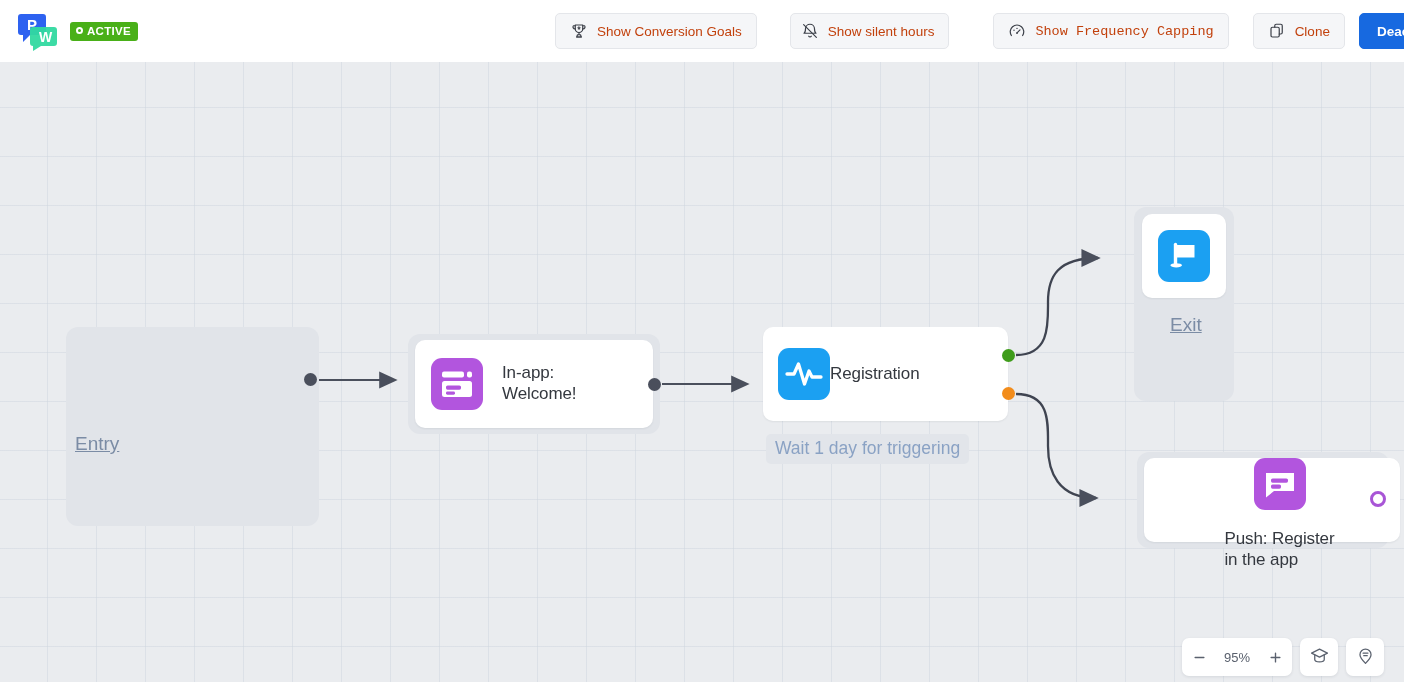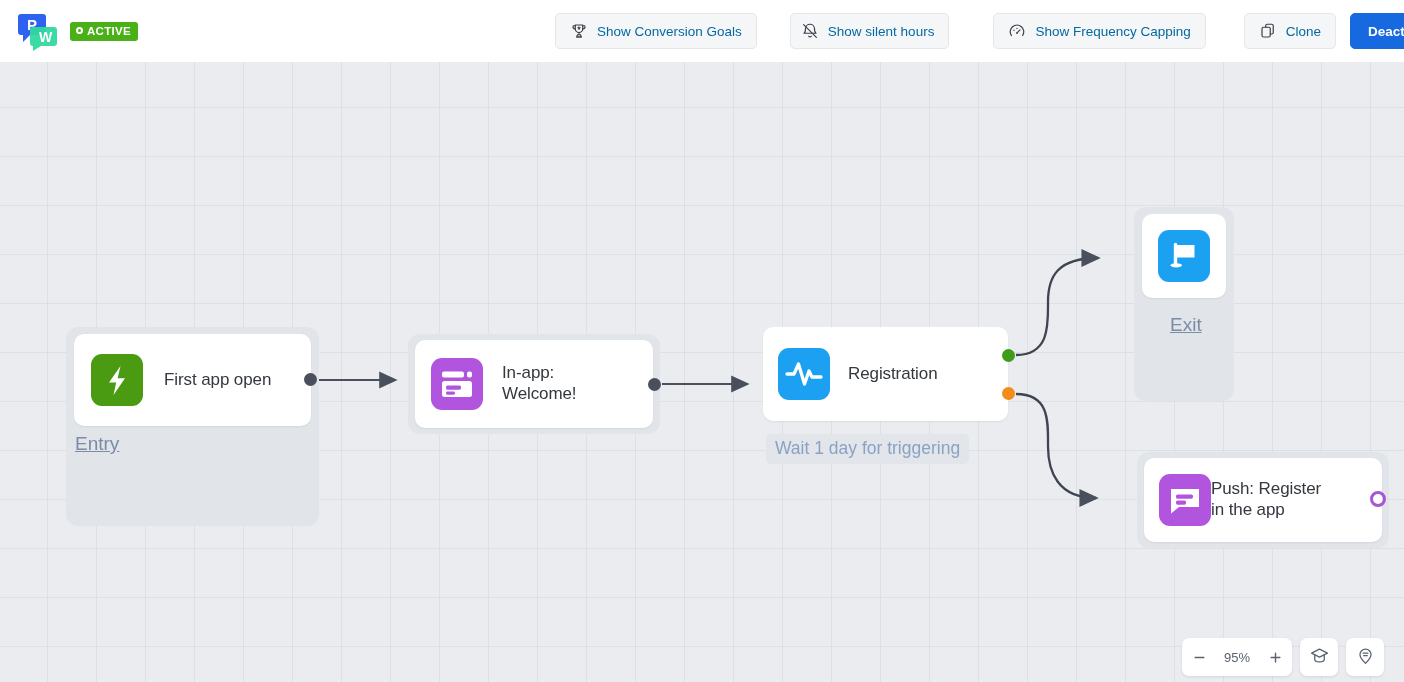--- a/index.html
+++ b/index.html
@@ -37,21 +37,21 @@
     flex: none;
   }
 
   .actions {
     position: absolute; left: 555px; top: 13px;
     display: flex; align-items: center; gap: 0;
   }
   .btn {
     height: 36px; border-radius: 5px;
     display: inline-flex; align-items: center; gap: 9px;
-    font-size: 13.5px; color: #0369a1;
+    font-size: 13.5px; color: #c2410c;
     padding: 0 14px; cursor: pointer;
     white-space: nowrap;
   }
   .btn-ghost { background: #f5f6f8; border: 1px solid #e4e6ea; }
   .btn-primary {
     background: #1769e0; color: #ffffff; font-weight: bold;
     border: 1px solid #1769e0; padding: 0 17px;
   }
   .btn .ico { width: 18px; height: 18px; display: block; flex: none; }
 
@@ -186,21 +186,21 @@
       <span class="ico">
         <svg width="18" height="18" viewBox="0 0 24 24" fill="none" stroke="#3c4049" stroke-width="1.6" stroke-linecap="round" stroke-linejoin="round">
           <path d="M6 9a6 6 0 0 1 12 0c0 5 2 6 2 6H4s2-1 2-6z"></path>
           <path d="M10.3 19a2 2 0 0 0 3.4 0"></path>
           <path d="M3.5 3.5l17 17"></path>
         </svg>
       </span>
       <span>Show silent hours</span>
     </div>
 
-    <div class="btn btn-ghost" style="margin-right:38px;">
+    <div class="btn btn-ghost" style="margin-right:24px;font-family:Liberation Mono, monospace;">
       <span class="ico">
         <svg width="18" height="18" viewBox="0 0 24 24" fill="none" stroke="#3c4049" stroke-width="1.6" stroke-linecap="round" stroke-linejoin="round">
           <path d="M4.5 18a9 9 0 1 1 15 0"></path>
           <path d="M12 14.5l4-4"></path>
           <circle cx="12" cy="14.8" r="1.2" fill="#3c4049" stroke="none"></circle>
           <circle cx="8" cy="11" r="0.9" fill="#3c4049" stroke="none"></circle>
           <circle cx="12" cy="8.5" r="0.9" fill="#3c4049" stroke="none"></circle>
         </svg>
       </span>
       <span>Show Frequency Capping</span>
@@ -235,29 +235,20 @@
     <path d="M316,318 L395,318" stroke="#4a4f5c" stroke-width="2.2" fill="none" marker-end="url(#arw)"></path>
 
     <path d="M662,322 L747,322" stroke="#4a4f5c" stroke-width="2.2" fill="none" marker-end="url(#arw)"></path>
 
     <path d="M1016,293 C1050,293 1048,262 1048,240 C1048,214 1058,196 1098,196" stroke="#3f4451" stroke-width="2.3" fill="none" marker-end="url(#arw)"></path>
 
     <path d="M1016,332 C1050,332 1048,360 1048,384 C1048,410 1058,436 1096,436" stroke="#3f4451" stroke-width="2.3" fill="none" marker-end="url(#arw)"></path>
   </svg>
 
   <div class="group" style="left:66px; top:265px; width:253px; height:199px;">
-  </div>
-  <div class="card" style="left:74px; top:272px; width:237px; height:92px; padding-left:17px; gap:21px;">
-    <span class="card-icon">
-      <svg width="52" height="52" viewBox="0 0 52 52">
-        <rect width="52" height="52" rx="11" fill="#4a9a12"></rect>
-        <path d="M29.5 12 L18 28.5 h7.2 L22.5 41 L34 24.2 h-7.4 z" fill="#ffffff"></path>
-      </svg>
-    </span>
-    <span class="card-title">First app open</span>
   </div>
   <div class="group-label" style="left:75px; top:371px;">Entry</div>
   <div class="port port-dark" style="left:304px; top:311px;"></div>
 
   <div class="group" style="left:408px; top:272px; width:252px; height:100px;">
   </div>
   <div class="card" style="left:415px; top:278px; width:238px; height:88px; padding-left:16px; gap:19px;">
     <span class="card-icon">
       <svg width="52" height="52" viewBox="0 0 52 52">
         <rect width="52" height="52" rx="11" fill="#b255de"></rect>
@@ -268,21 +259,21 @@
         <rect x="15" y="33.5" width="9" height="3.2" rx="1.4" fill="#b255de"></rect>
       </svg>
     </span>
     <span class="card-title">
       <span>In-app:</span><br>
       <span>Welcome!</span>
     </span>
   </div>
   <div class="port port-dark" style="left:648px; top:316px;"></div>
 
-  <div class="card" style="left:763px; top:265px; width:245px; height:94px; padding-left:15px; gap:18px;">
+  <div class="card" style="left:763px; top:265px; width:245px; height:94px; padding-left:15px; ">
     <span class="card-icon">
       <svg width="52" height="52" viewBox="0 0 52 52">
         <rect width="52" height="52" rx="11" fill="#1ba0f2"></rect>
         <path d="M9 26 h7 l4.5 -10 l6 20 l4.5 -13 l3 6 h9" fill="none" stroke="#ffffff" stroke-width="3.3" stroke-linecap="round" stroke-linejoin="round"></path>
       </svg>
     </span>
     <span class="card-title">Registration</span>
   </div>
   <div class="port port-green" style="left:1002px; top:287px;"></div>
   <div class="port port-orange" style="left:1002px; top:325px;"></div>
@@ -297,21 +288,21 @@
         <path d="M17.5 14.5 v20" stroke="#ffffff" stroke-width="3.4" stroke-linecap="round"></path>
         <path d="M17.5 15 h19 v12.5 h-19 z" fill="#ffffff"></path>
         <ellipse cx="18.2" cy="35.3" rx="5.8" ry="2.1" fill="#ffffff"></ellipse>
       </svg>
     </span>
   </div>
   <div class="group-label" style="left:1170px; top:252px;">Exit</div>
 
   <div class="group" style="left:1137px; top:390px; width:252px; height:96px;">
   </div>
-  <div class="card" style="left:1144px; top:396px; width:238px; height:84px; padding-left:15px; ">
+  <div class="card" style="left:1144px; top:396px; width:256px; height:84px; padding-left:15px; gap:19px;flex-direction:column;">
     <span class="card-icon">
       <svg width="52" height="52" viewBox="0 0 52 52">
         <rect width="52" height="52" rx="11" fill="#b255de"></rect>
         <path d="M12 15 h28 v18 h-20 l-8 6.5 z" fill="#ffffff"></path>
         <rect x="17" y="20.5" width="17" height="4.2" rx="1.6" fill="#b255de"></rect>
         <rect x="17" y="26.5" width="10" height="4.2" rx="1.6" fill="#b255de"></rect>
       </svg>
     </span>
     <span class="card-title">
       <span>Push: Register</span><br>

